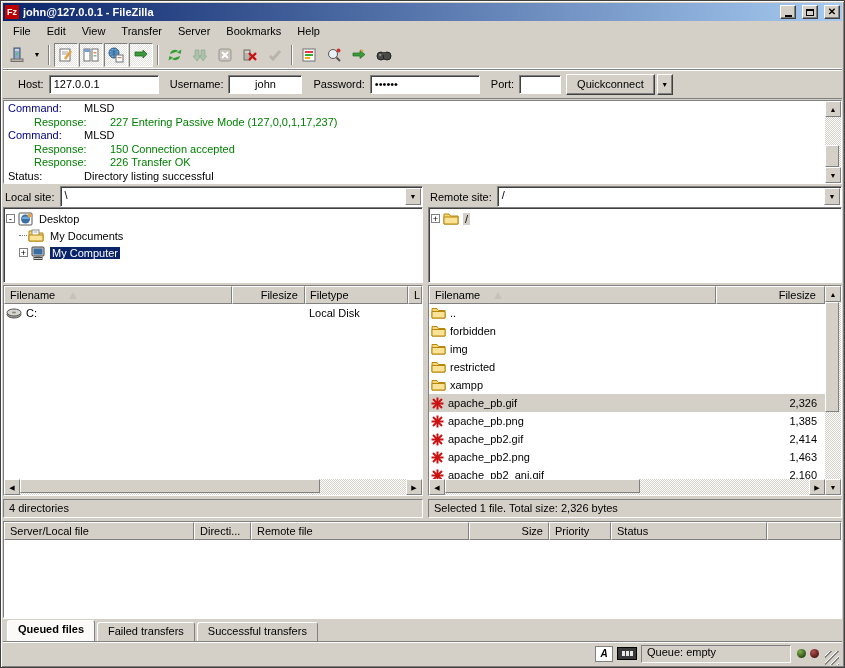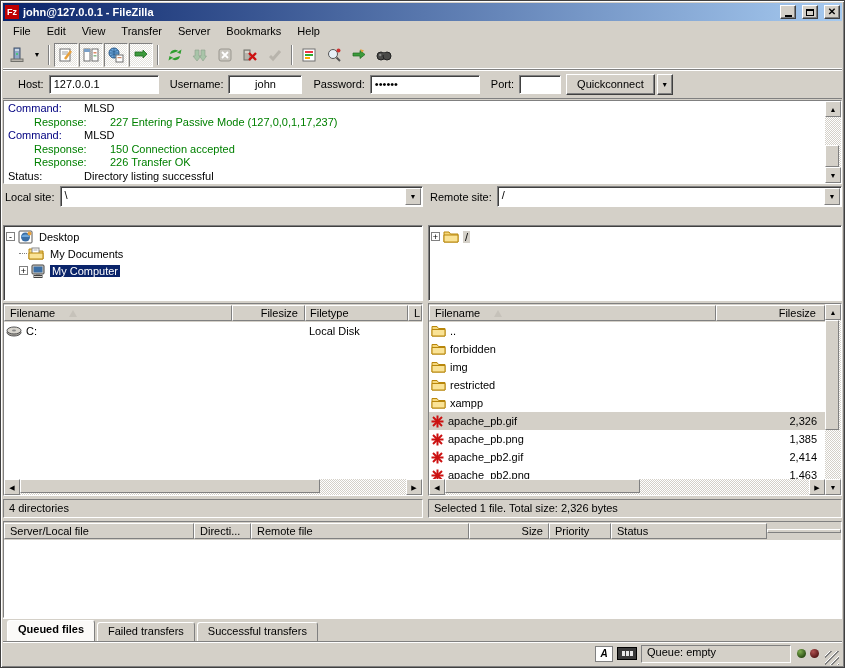--- a/index.html
+++ b/index.html
@@ -77,41 +77,41 @@
   .v-thumb { position:absolute; left:0; width:14px; }
   .h-thumb { position:absolute; top:0; height:14px; }
 
   
   .main { height:332px; flex:none; display:flex; margin-top:2px; }
   .pane-col { display:flex; flex-direction:column; }
   .pane-left { width:420px; flex:none; }
   .splitter { width:5px; flex:none; }
   .pane-right { flex:1; }
 
-  .site-row { height:21px; flex:none; display:flex; align-items:center; margin-bottom:18px; }
+  .site-row { height:21px; flex:none; display:flex; align-items:center; margin-bottom:0; }
   .site-label { padding:0 5px 0 2px; white-space:nowrap; }
   .site-combo { flex:1; height:21px; display:flex; align-items:stretch; background:#fff;
     border:1px solid; border-color:#808080 #FFFFFF #FFFFFF #808080; box-shadow: inset 1px 1px 0 #404040; }
   .site-value { flex:1; padding:2px 4px; }
   .combo-drop { width:16px; margin:1px; display:flex; align-items:center; justify-content:center; font-size:7px; }
 
   .tree-pane { height:76px; flex:none; margin-bottom:2px; padding:2px 2px; overflow:hidden; }
   .tree-row { display:flex; align-items:center; height:17px; white-space:nowrap; }
   .expander { width:9px; height:9px; flex:none; background:#fff; border:1px solid #808080;
     display:flex; align-items:center; justify-content:center; font-size:9px; line-height:8px; margin-right:3px; }
   .connector { width:8px; border-top:1px dotted #808080; flex:none; margin-right:1px; }
   .tree-icon { margin-right:4px; flex:none; display:flex; }
   .tree-label { padding:0 2px; }
   .tree-label.selected { background:#0A246A; color:#fff; }
   .tree-label.selected-inactive { background:#D4D0C8; }
 
   
   .list-pane { flex:1; display:flex; overflow:hidden; }
   .list-content { flex:1; display:flex; flex-direction:column; overflow:hidden; }
-  .hdr-row { height:18px; flex:none; display:flex; background:#D4D0C8;align-items:center; }
+  .hdr-row { height:18px; flex:none; display:flex; background:#D4D0C8; }
   .hdr-cell { border:1px solid; border-color:#FFFFFF #808080 #808080 #FFFFFF; background:#D4D0C8;
     padding:1px 5px; display:flex; align-items:center; overflow:hidden; white-space:nowrap; }
   .hdr-cell.right { justify-content:flex-end; }
   .sort-arrow { width:0; height:0; border-left:4px solid transparent; border-right:4px solid transparent;
     border-bottom:7px solid #C6C2BA; margin-left:14px; }
   .list-body { flex:1; background:#fff; overflow:hidden; }
   .file-row { display:flex; align-items:center; height:18px; white-space:nowrap; }
   .file-row.selected-inactive { background:#D4D0C8; }
   .cell { overflow:hidden; display:flex; align-items:center; }
   .fr-icon { margin:0 4px 0 2px; flex:none; display:flex; }

